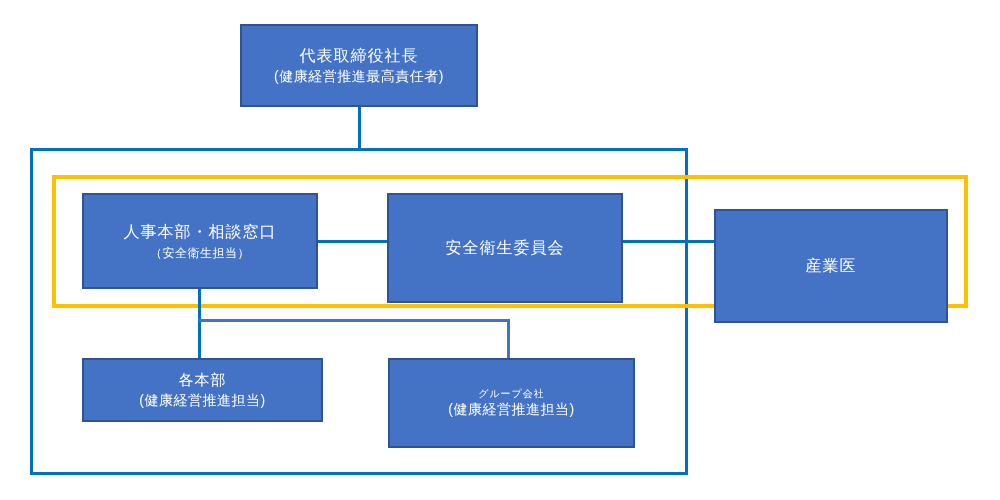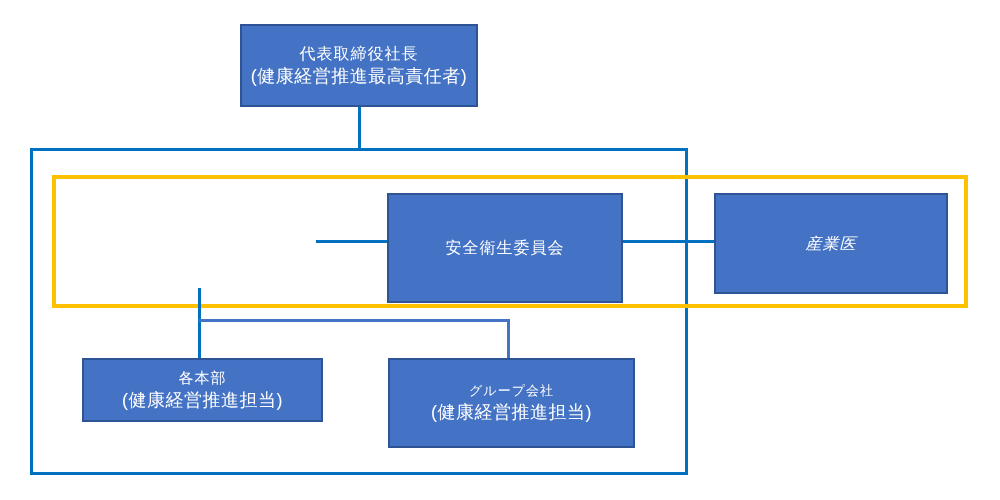--- a/index.html
+++ b/index.html
@@ -55,32 +55,32 @@
     align-items: center;
     justify-content: center;
     text-align: center;
     line-height: 1.35;
   }
   .node .title {
     font-size: 16px;
     letter-spacing: 1px;
   }
   .node .subtitle {
-    font-size: 18px;
+    font-size: 14px;
     letter-spacing: 0.5px;
   }
   .node.ceo        { left: 240px; top: 24px;  width: 238px; height: 83px; }
   .node.hr         { left: 82px;  top: 193px; width: 236px; height: 96px; }
   .node.hr .subtitle { font-size: 12px; margin-top: 3px; }
   .node.committee  { left: 387px; top: 193px; width: 236px; height: 110px; }
-  .node.physician  { left: 714px; top: 193px; width: 234px; height: 101px; font-style: italic; }
+  .node.physician  { left: 714px; top: 209px; width: 234px; height: 114px; }
   .node.divisions  { left: 82px;  top: 358px; width: 241px; height: 64px; }
   .node.divisions .title { font-size: 15px; }
   .node.group      { left: 388px; top: 358px; width: 247px; height: 90px; }
-  .node.group .title { font-size: 13px; }
+  .node.group .title { font-size: 10px; }
 </style>
 </head>
 <body>
 
 <div class="canvas">
 
   <div class="frame blue"></div>
   <div class="frame yellow"></div>
 
   <div class="conn ceo-down"></div>
@@ -88,20 +88,24 @@
   <div class="conn committee-phys"></div>
   <div class="conn hr-divisions"></div>
   <div class="conn soft hr-group-h"></div>
   <div class="conn soft hr-group-v"></div>
 
   <div class="node ceo">
     <div class="title">代表取締役社長</div>
     <div class="subtitle">(健康経営推進最高責任者)</div>
   </div>
 
+  <div class="node hr">
+    <div class="title">人事本部・相談窓口</div>
+    <div class="subtitle">（安全衛生担当）</div>
+  </div>
 
   <div class="node committee">
     <div class="title">安全衛生委員会</div>
   </div>
 
   <div class="node physician">
     <div class="title">産業医</div>
   </div>
 
   <div class="node divisions">

